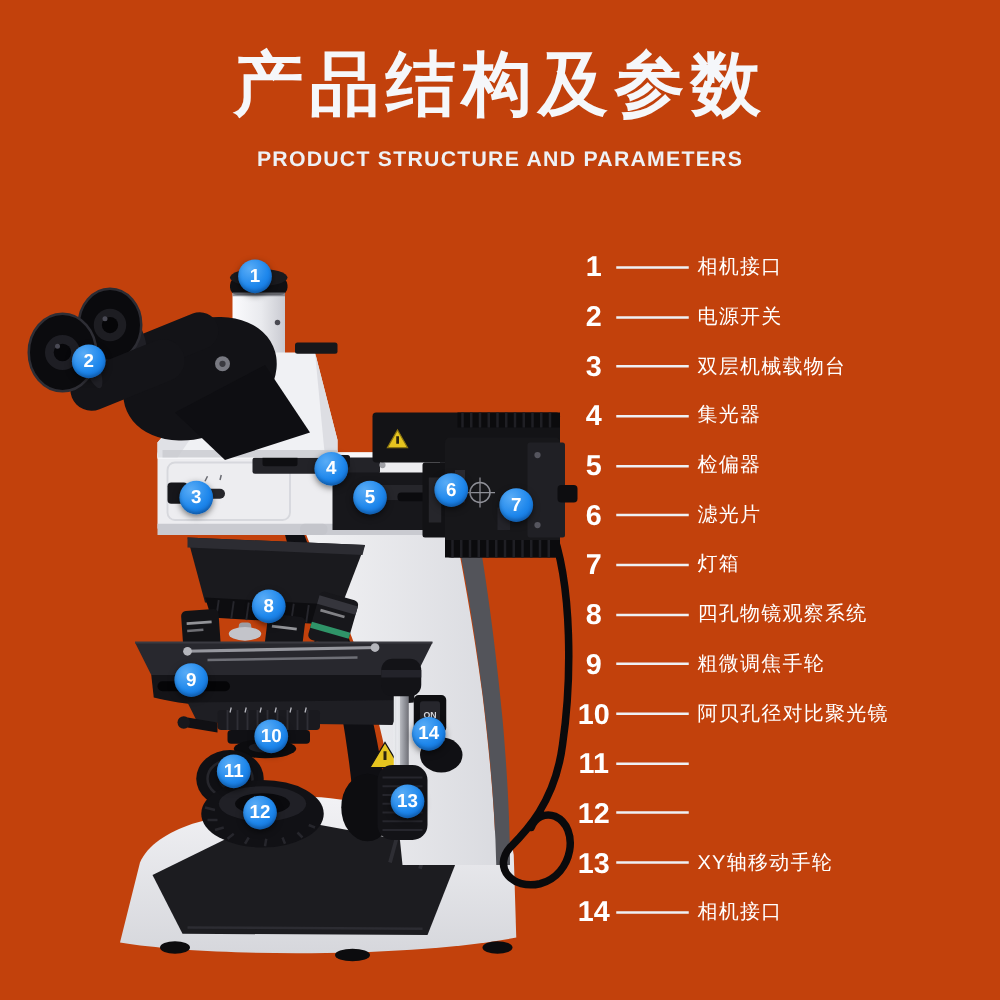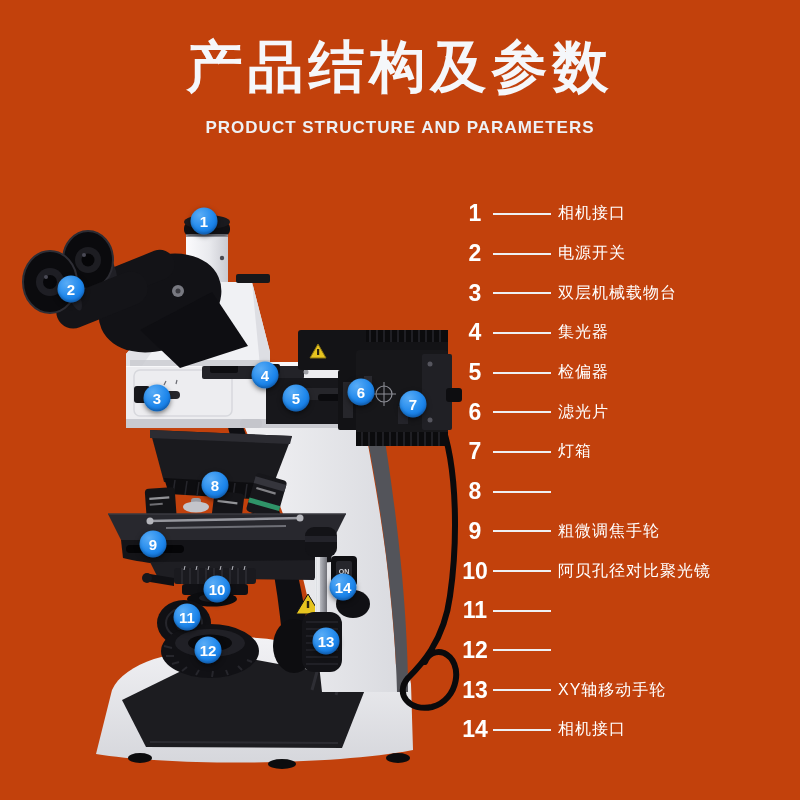--- a/index.html
+++ b/index.html
@@ -362,20 +362,21 @@
         <span class="label">滤光片</span>
       </li>
       <li class="row">
         <span class="num">7</span>
         <span class="line"></span>
         <span class="label">灯箱</span>
       </li>
       <li class="row">
         <span class="num">8</span>
         <span class="line"></span>
+        <span class="label">四孔物镜观察系统</span>
       </li>
       <li class="row">
         <span class="num">9</span>
         <span class="line"></span>
         <span class="label">粗微调焦手轮</span>
       </li>
       <li class="row">
         <span class="num">10</span>
         <span class="line"></span>
         <span class="label">阿贝孔径对比聚光镜</span>

